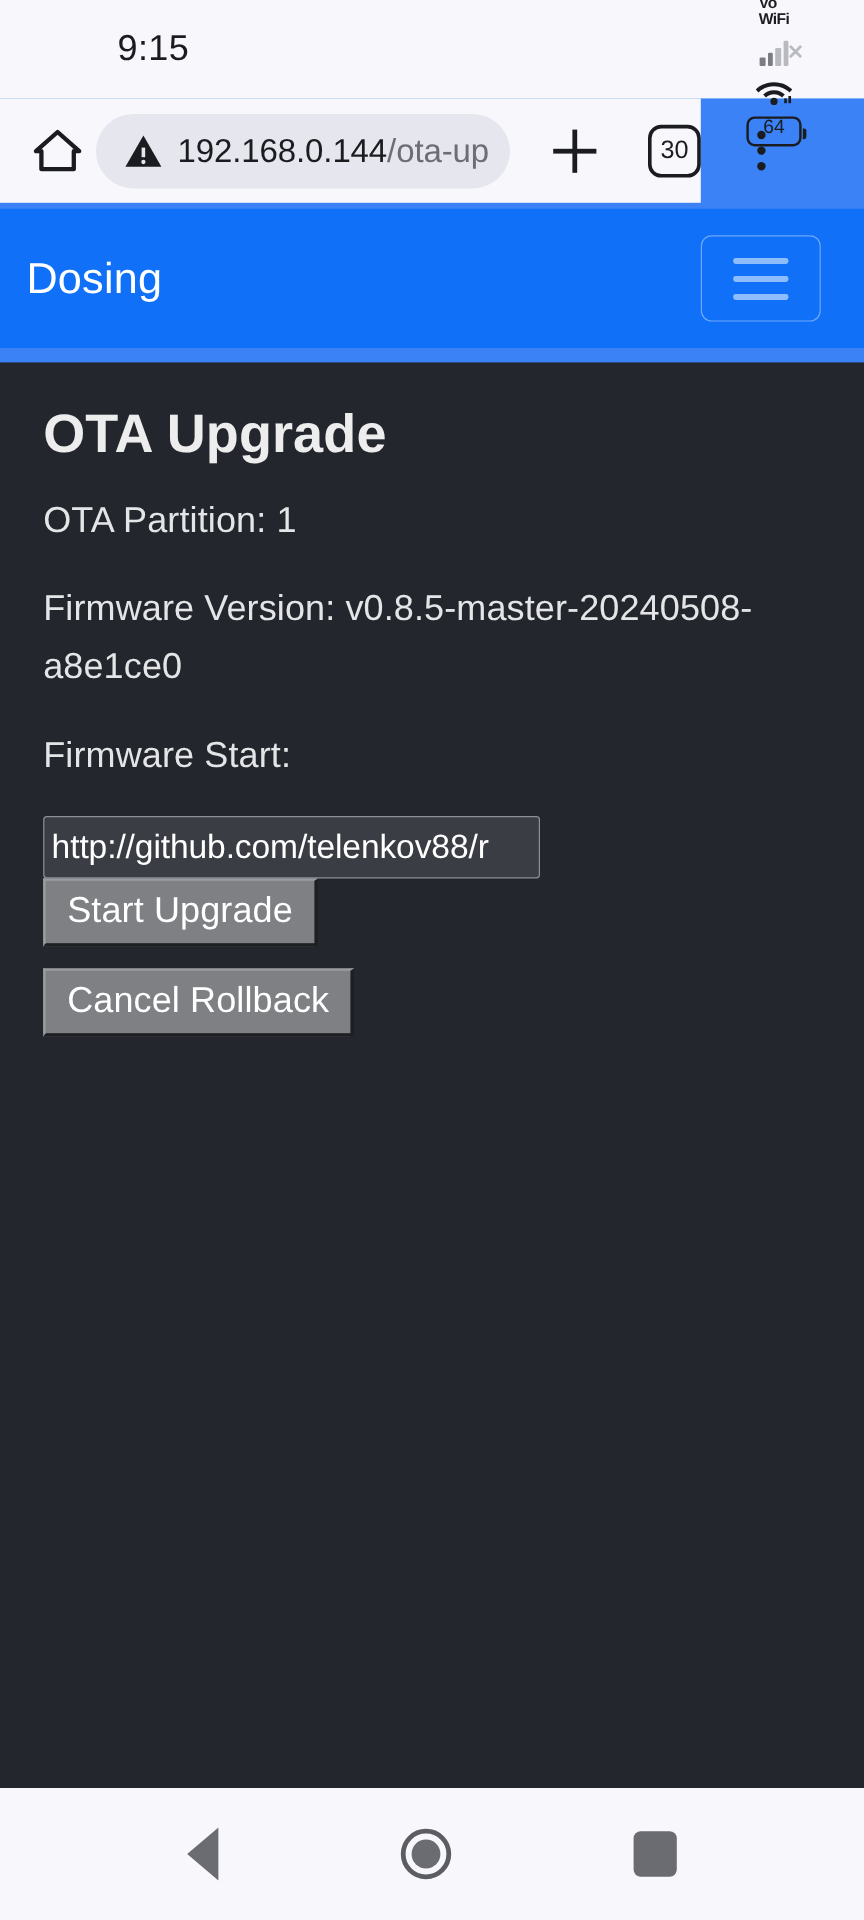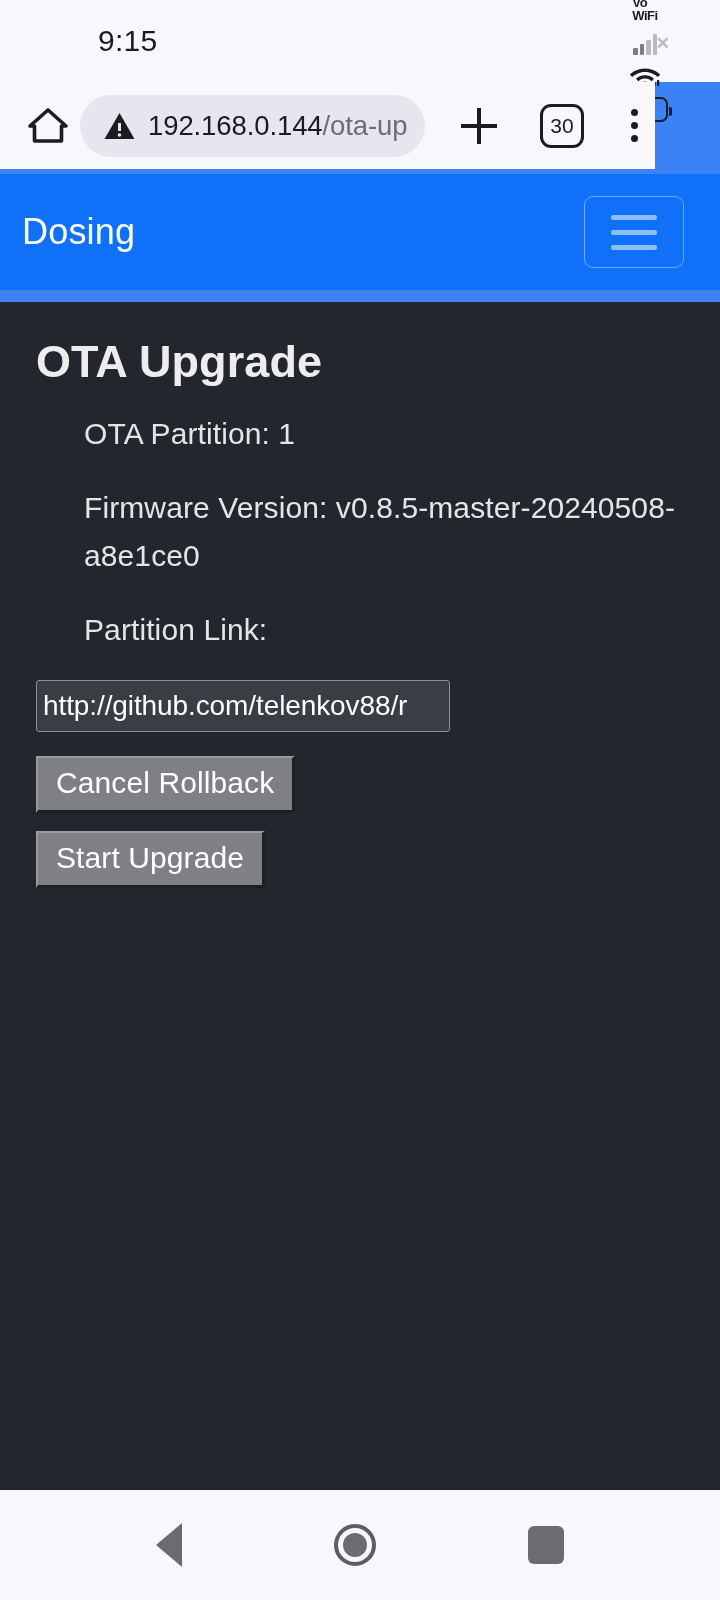--- a/index.html
+++ b/index.html
@@ -106,21 +106,21 @@
   }
   .battery span {
     font-size: 16px; color: #1b1c20; font-weight: normal;
     line-height: 16px;
   }
 
   
   .browser-bar {
     position: absolute;
     top: 82px; left: 0;
-    width: 655px;
+    width: 584px;
     height: 87px;
     background: #f7f7fc;
     display: flex;
     align-items: center;
   }
 
   .home-btn {
     width: 52px; height: 52px;
     margin-left: 22px;
     display: flex; align-items: center; justify-content: center;
@@ -248,38 +248,37 @@
     line-height: 52px;
     margin-bottom: 22px;
   }
 
   .page p {
     font-size: 30px;
     color: #e4e5e7;
     line-height: 48px;
     margin-bottom: 26px;
     letter-spacing: 0.1px;
-    margin-left: 48px;
   }
 
   .fw-link-label { margin-bottom: 18px; }
 
   .fw-input {
     display: block;
     width: 414px;
     height: 52px;
     background: #3a3d43;
     border: 1.5px solid #8d9097;
     border-radius: 3px;
     color: #ffffff;
     font-size: 28px;
     font-family: "Liberation Sans", sans-serif;
     padding: 0 6px;
     outline: none;
-    margin-bottom: 24px;
+    margin-bottom: 0;
     letter-spacing: -0.1px;
   }
 
   .btn {
     display: block;
     background: #7f8084;
     color: #ffffff;
     font-size: 30px;
     font-family: "Liberation Sans", sans-serif;
     border: none;
@@ -408,26 +407,26 @@
       <i></i>
       <i></i>
       <i></i>
     </div>
   </div>
 
   <div class="page">
     <h1>OTA Upgrade</h1>
     <p>OTA Partition: 1</p>
     <p>Firmware Version: v0.8.5-master-20240508-a8e1ce0</p>
-    <p class="fw-link-label">Partition Link:</p>
+    <p class="fw-link-label">Firmware Start:</p>
 
     <input class="fw-input" type="text" value="http://github.com/telenkov88/r" style="">
 
+    <button class="btn">Start Upgrade</button>
     <button class="btn">Cancel Rollback</button>
-    <button class="btn">Start Upgrade</button>
   </div>
 
   <div class="nav-bar">
     <div class="nav-back"></div>
     <div class="nav-home">
       <i></i>
     </div>
     <div class="nav-recent"></div>
   </div>
 

